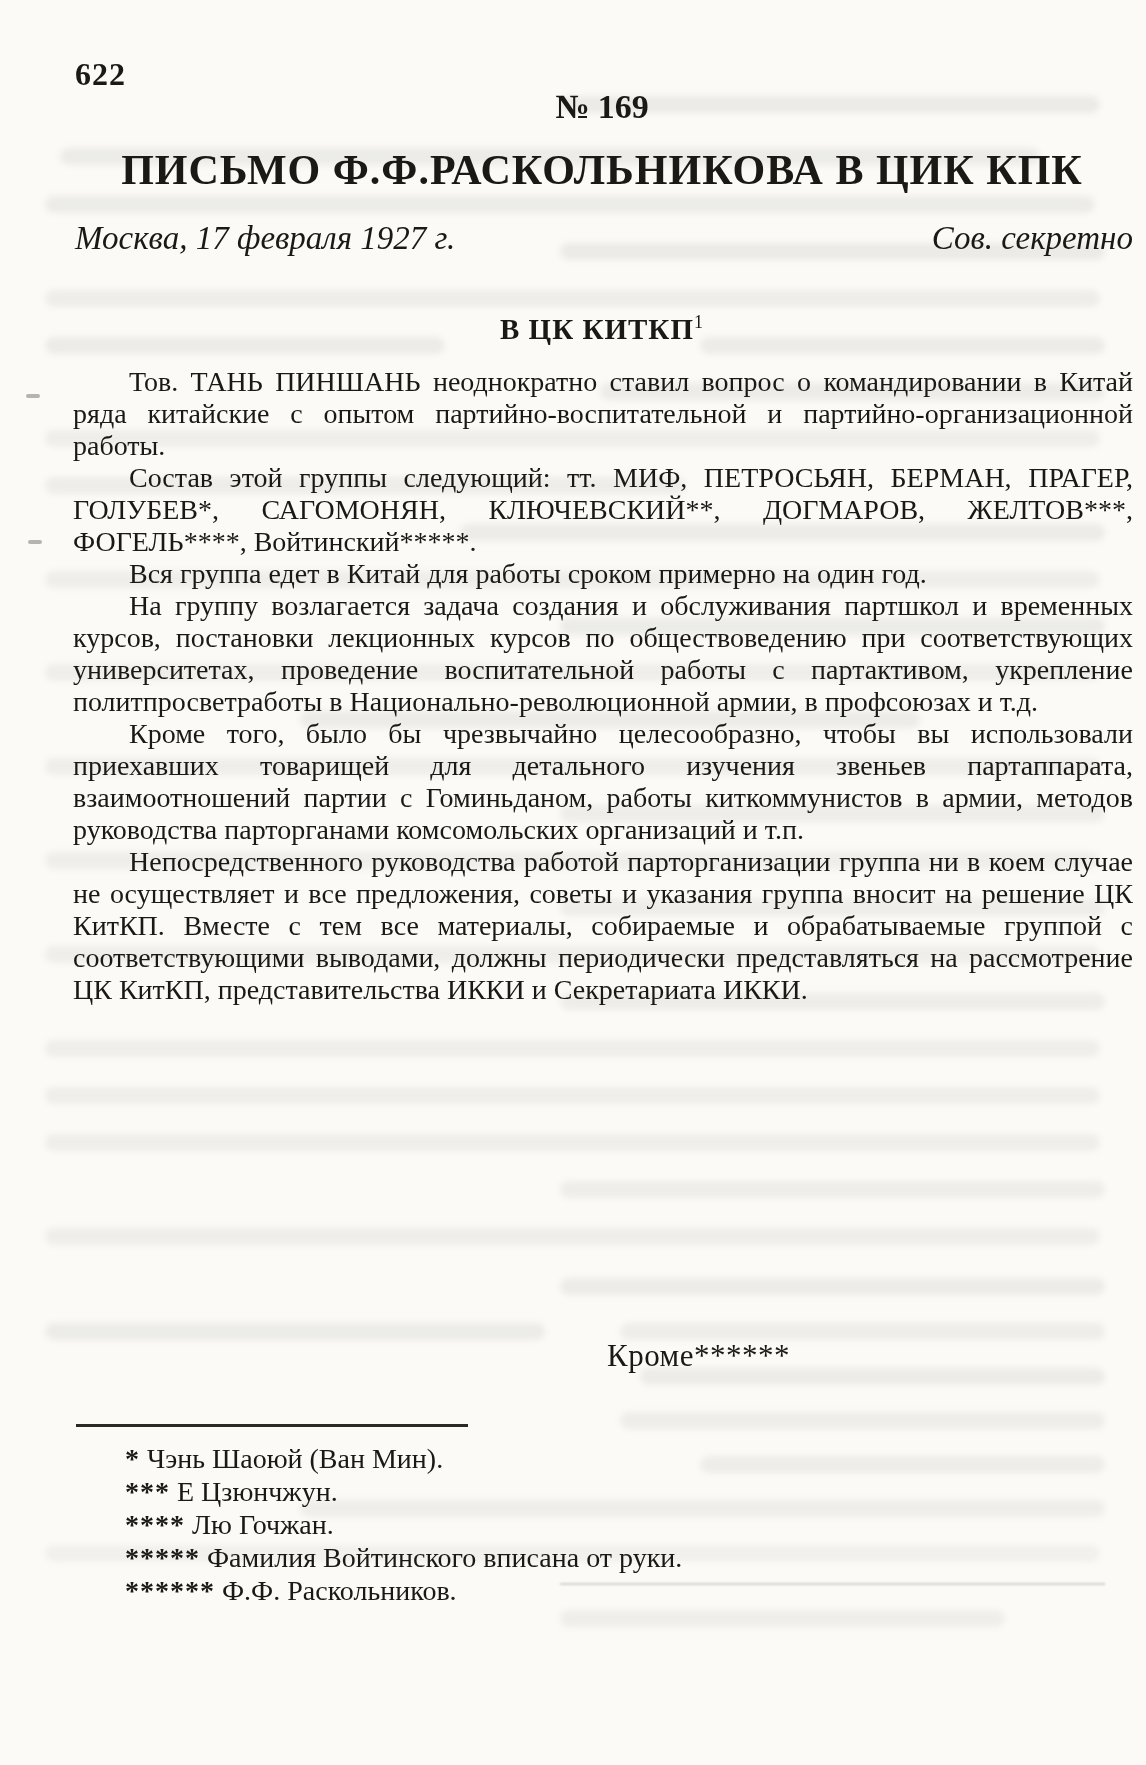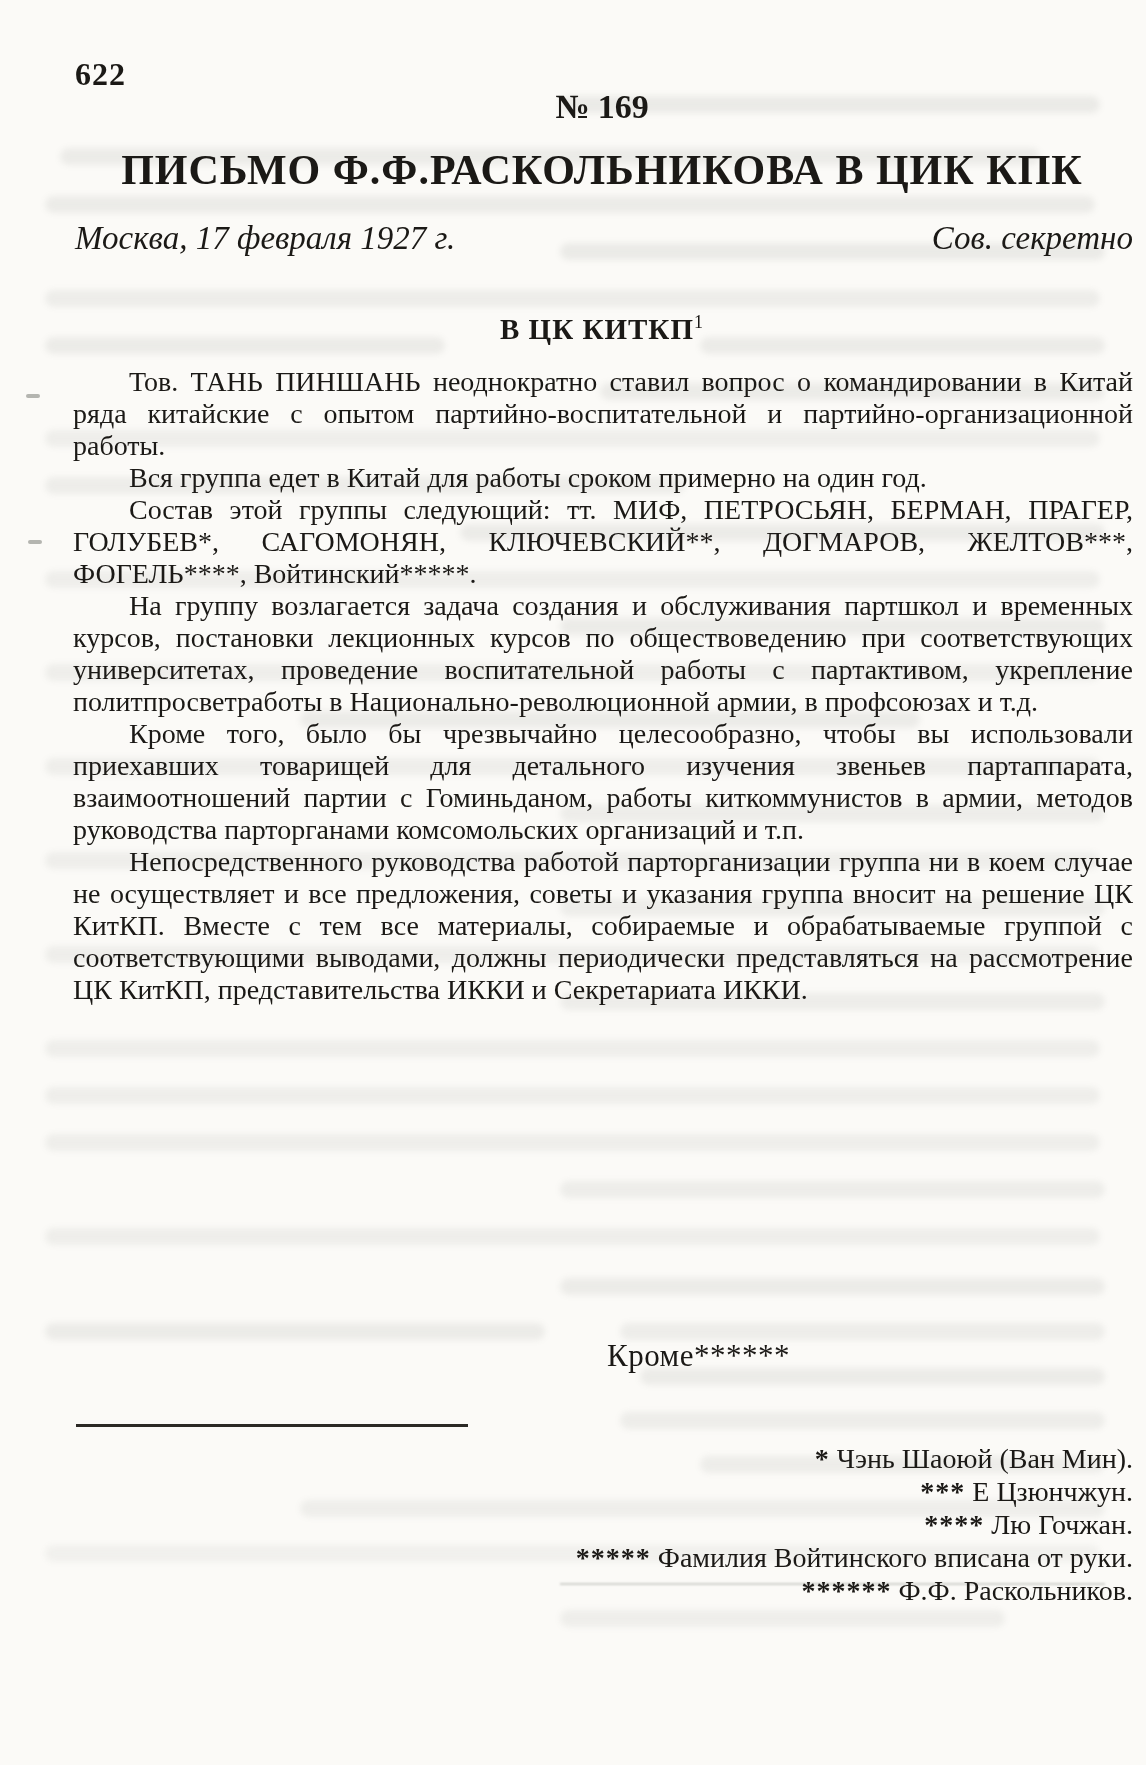--- a/index.html
+++ b/index.html
@@ -67,21 +67,21 @@
     font-size: 31px; letter-spacing: .5px;
   }
   .footnote-rule {
     position: absolute; top: 1424px; left: 47px;
     width: 392px; height: 3px; background: #2b2925;
   }
   .footnotes {
     position: absolute; top: 1442px; left: 44px; width: 1060px;
     font-size: 28px; line-height: 33px;
   }
-  .footnotes p { margin: 0; text-indent: 52px; text-align: right; }
+  .footnotes p { margin: 0; text-indent: 52px; }
   .fn-marker { letter-spacing: 1px; font-weight: bold; }
   .fn-italic { }
 </style>
 </head>
 <body>
 
 <div class="page">
     <div class="bleed-bar" style="top: 1610px; left: 560px; width: 445px; opacity: 0.1;"></div>
     <div class="bleed-bar" style="top: 1545px; left: 45px; width: 1055px; opacity: 0.08;"></div>
     <div class="bleed-bar" style="top: 1500px; left: 300px; width: 805px; opacity: 0.1;"></div>
@@ -128,22 +128,22 @@
 
     <div class="dateline">
       <span>Москва, 17 февраля 1927 г.</span>
       <span>Сов. секретно</span>
     </div>
 
     <div class="salutation"><span>В ЦК КИТКП</span><sup>1</sup></div>
 
     <div class="letter-body">
       <p>Тов. ТАНЬ ПИНШАНЬ неоднократно ставил вопрос о командировании в Китай ряда китайские с опытом партийно-воспитательной и партийно-организационной работы.</p>
+      <p>Состав этой группы следующий: тт. МИФ, ПЕТРОСЬЯН, БЕРМАН, ПРАГЕР, ГОЛУБЕВ*, САГОМОНЯН, КЛЮЧЕВСКИЙ**, ДОГМАРОВ, ЖЕЛТОВ***, ФОГЕЛЬ****, Войтинский*****.</p>
       <p>Вся группа едет в Китай для работы сроком примерно на один год.</p>
-      <p>Состав этой группы следующий: тт. МИФ, ПЕТРОСЬЯН, БЕРМАН, ПРАГЕР, ГОЛУБЕВ*, САГОМОНЯН, КЛЮЧЕВСКИЙ**, ДОГМАРОВ, ЖЕЛТОВ***, ФОГЕЛЬ****, Войтинский*****.</p>
       <p>На группу возлагается задача создания и обслуживания партшкол и временных курсов, постановки лекционных курсов по обществоведению при соответствующих университетах, проведение воспитательной работы с партактивом, укрепление политпросветработы в Национально-революционной армии, в профсоюзах и т.д.</p>
       <p>Кроме того, было бы чрезвычайно целесообразно, чтобы вы использовали приехавших товарищей для детального изучения звеньев партаппарата, взаимоотношений партии с Гоминьданом, работы киткоммунистов в армии, методов руководства парторганами комсомольских организаций и т.п.</p>
       <p>Непосредственного руководства работой парторганизации группа ни в коем случае не осуществляет и все предложения, советы и указания группа вносит на решение ЦК КитКП. Вместе с тем все материалы, собираемые и обрабатываемые группой с соответствующими выводами, должны периодически представляться на рассмотрение ЦК КитКП, представительства ИККИ и Секретариата ИККИ.</p>
     </div>
 
     <div class="signature">Кроме******</div>
 
     <div class="footnote-rule"></div>
 
     <div class="footnotes">

